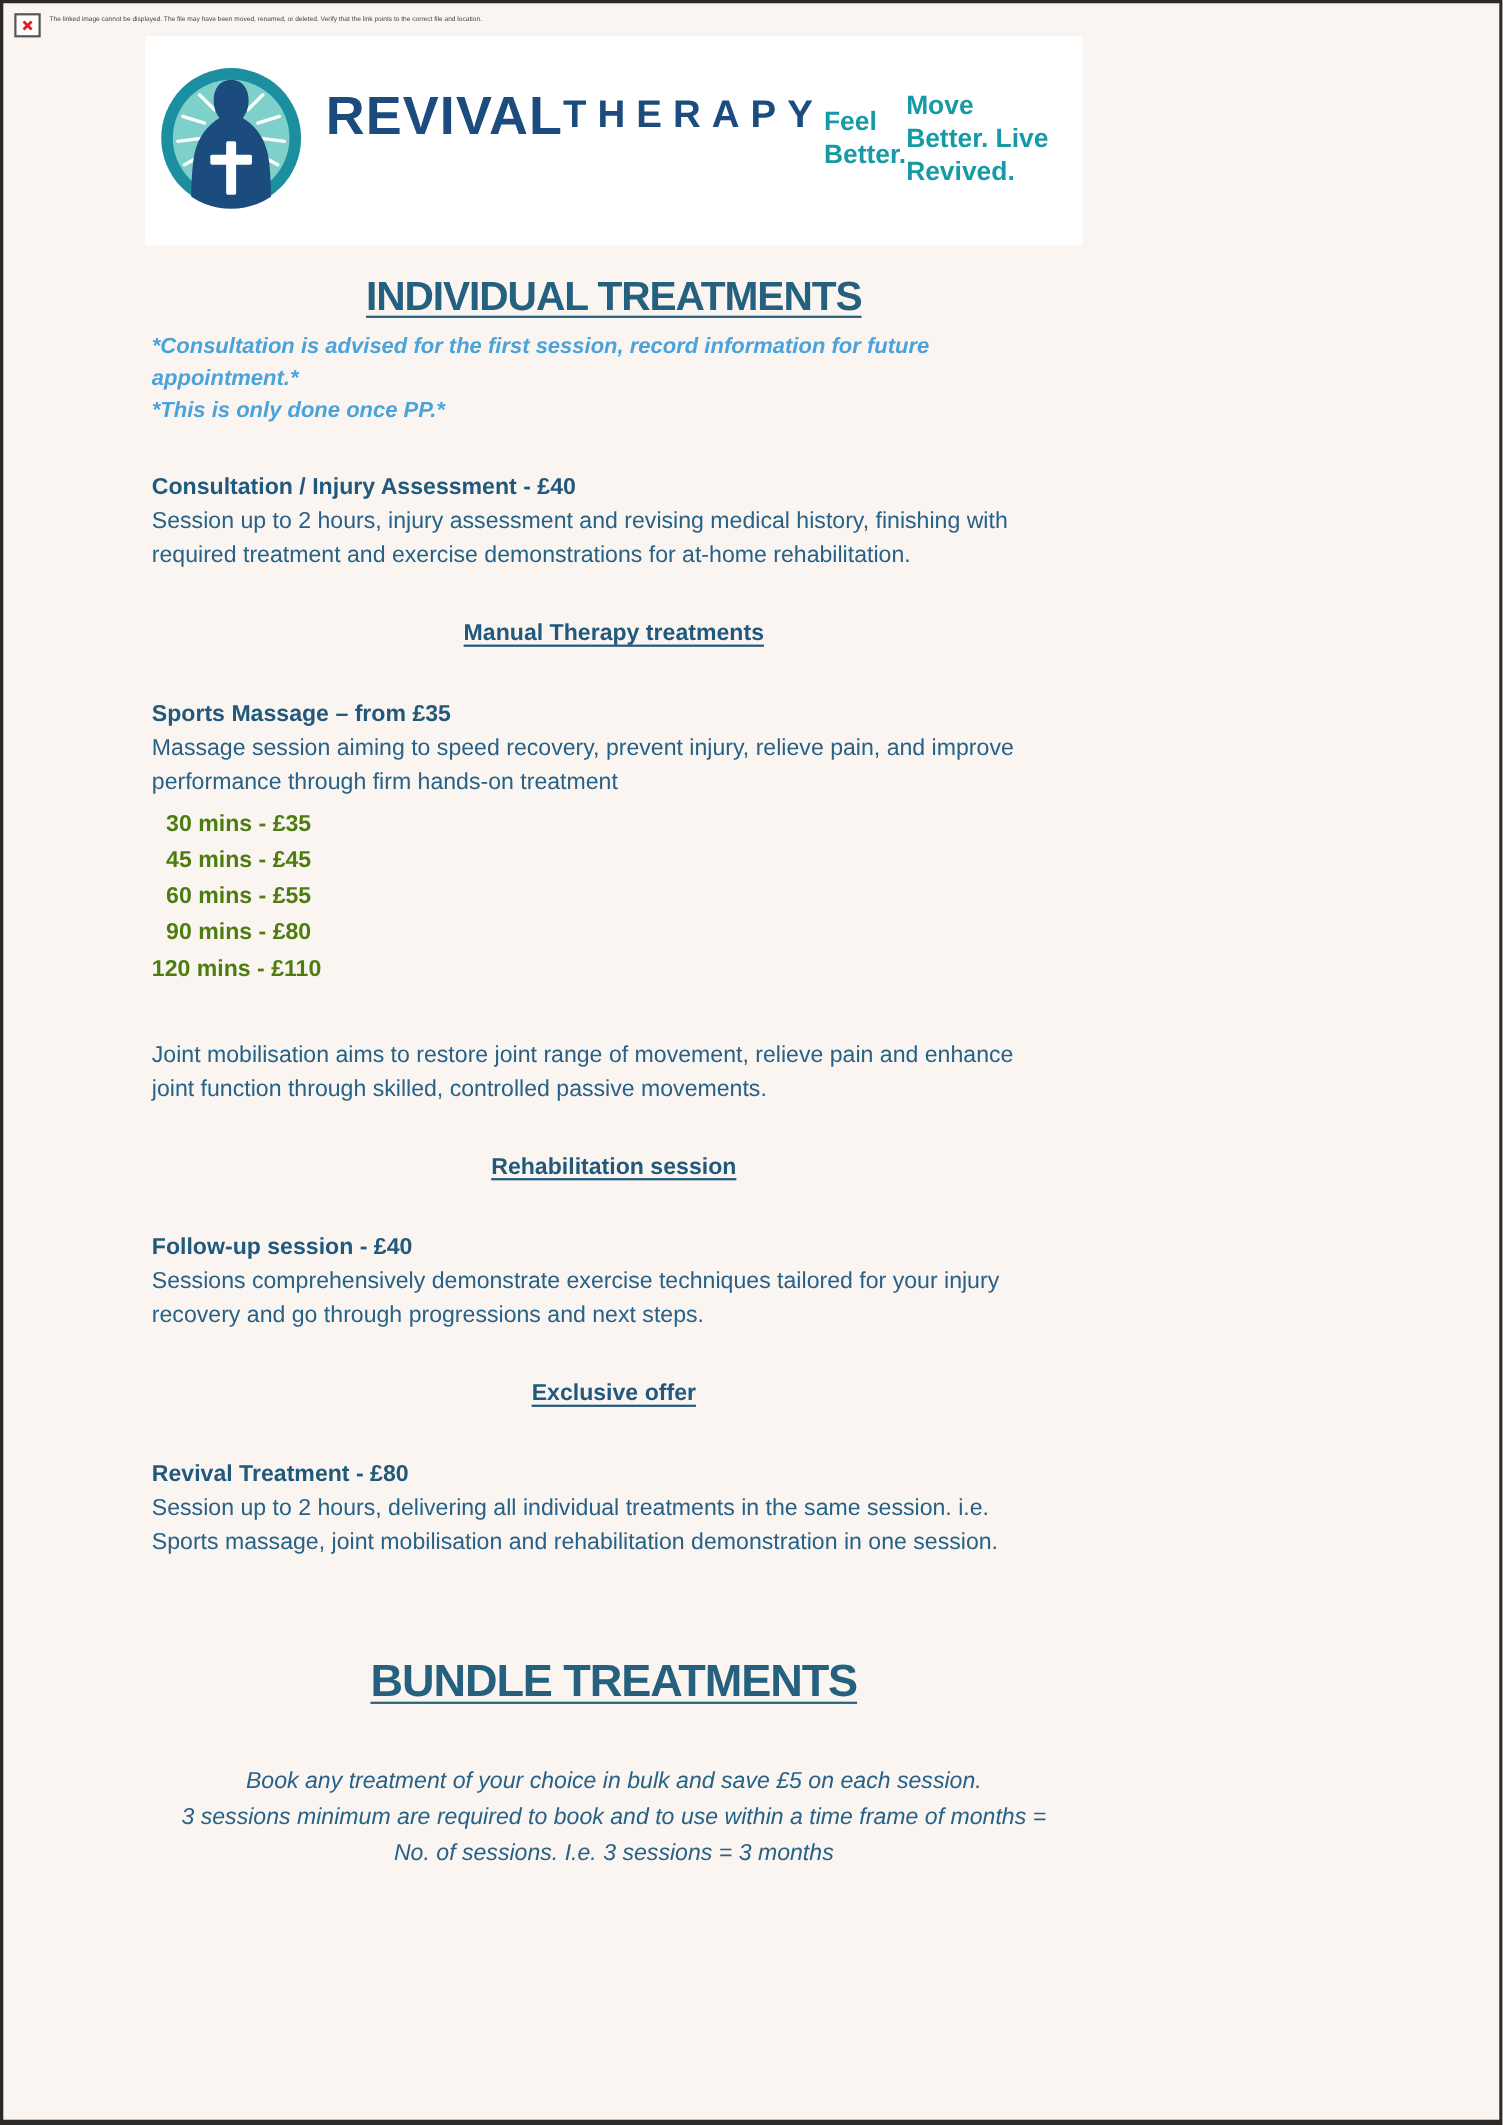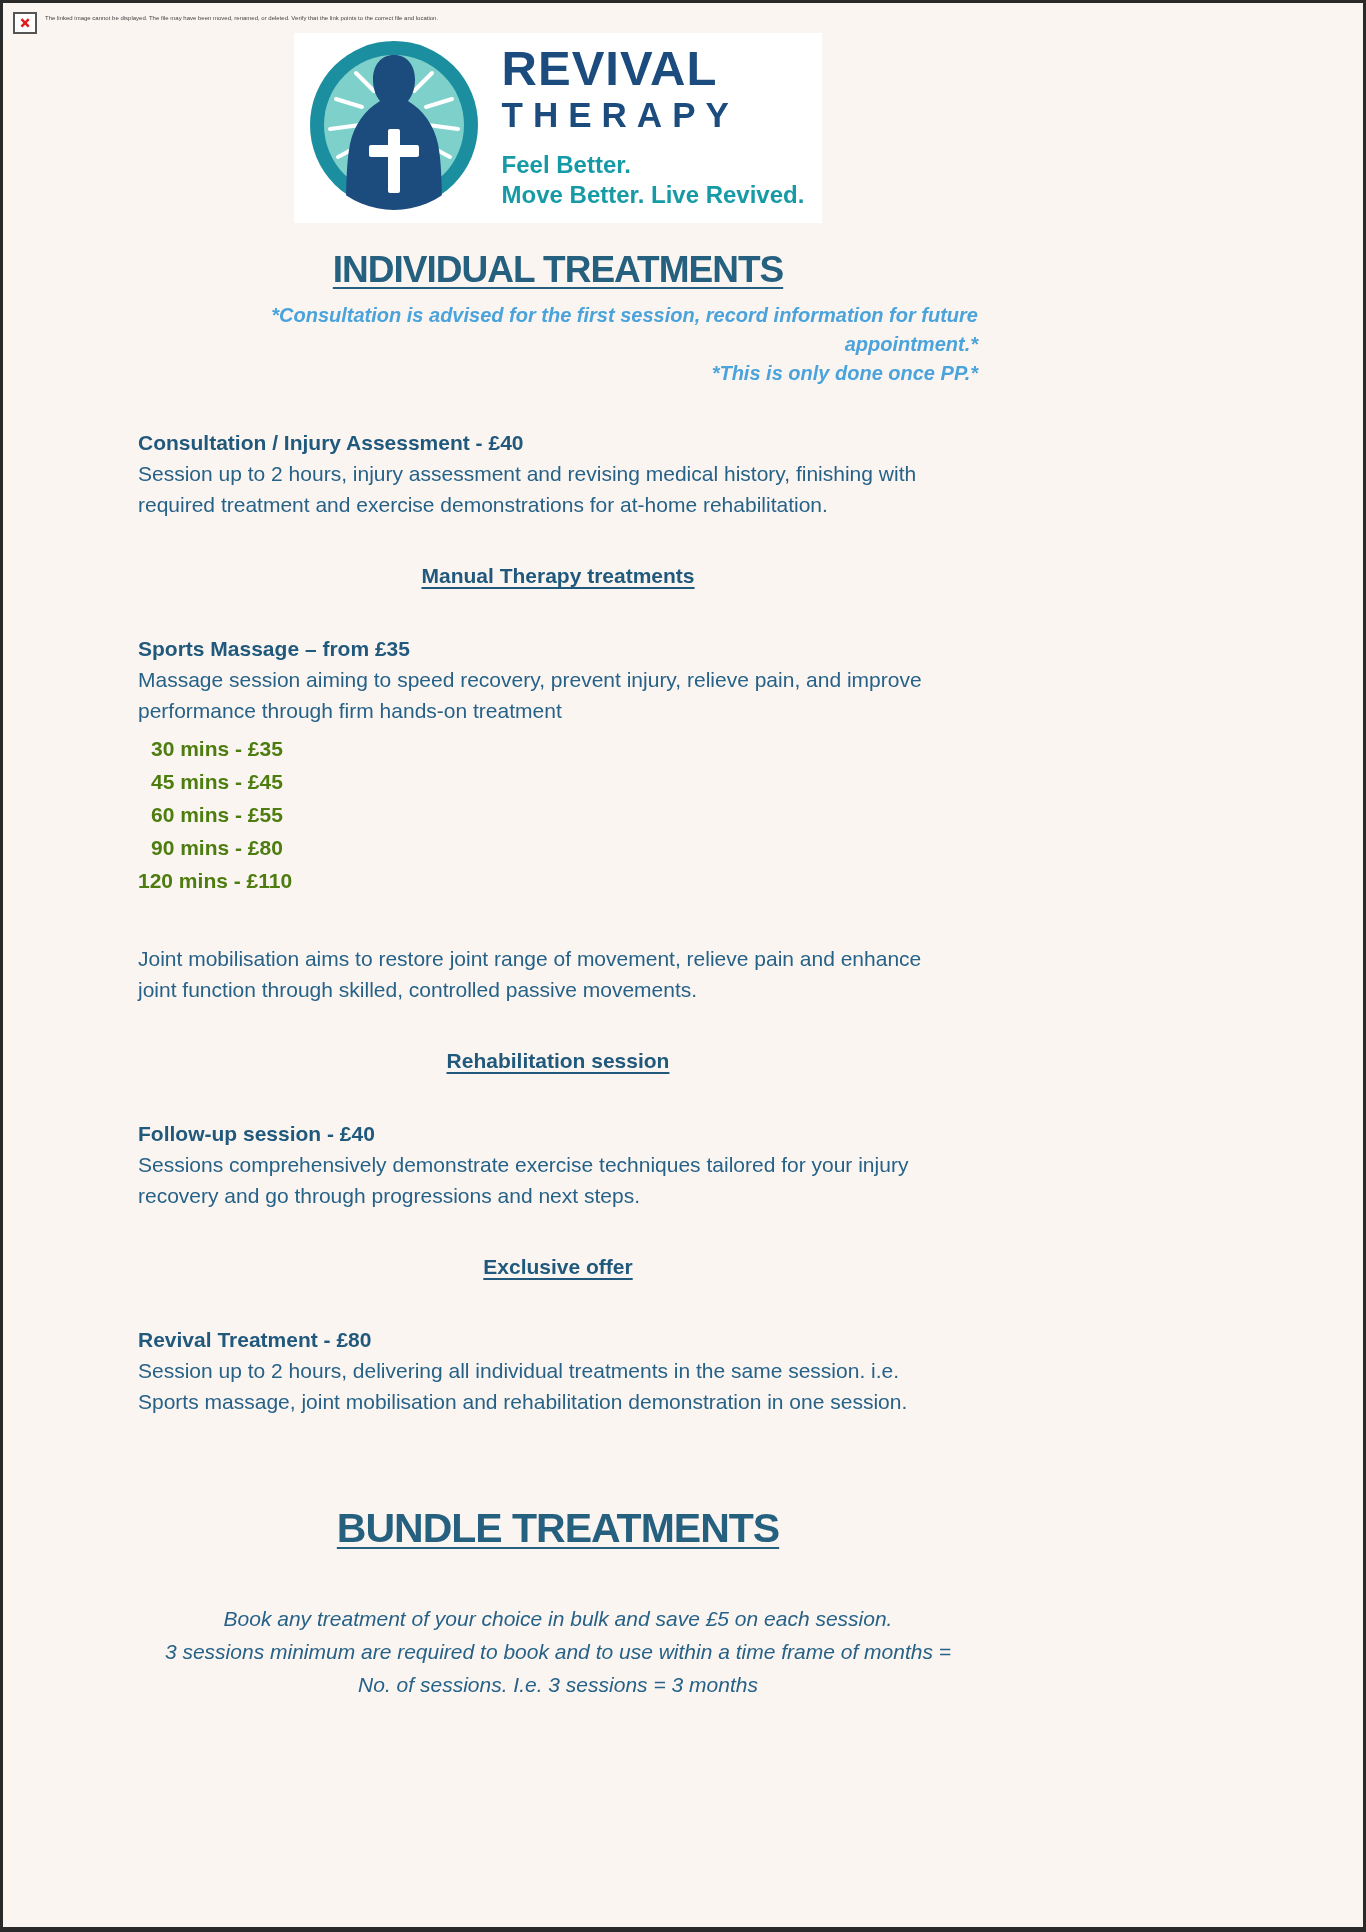--- a/index.html
+++ b/index.html
@@ -52,21 +52,21 @@
     display: flex;
     justify-content: center;
   }
   .logo-wrap {
     display: flex;
     align-items: center;
     gap: 18px;
     background: #ffffff;
     padding: 4px 18px 6px 10px;
   }
-  .logo-text { display: flex; flex-direction: column; }
+  .logo-text { display: flex; flex-direction: row; }
   .brand-top {
     color: #1c4b7e;
     font-weight: bold;
     font-size: 49px;
     letter-spacing: 1px;
     line-height: 1.0;
   }
   .brand-bottom {
     color: #1c4b7e;
     font-weight: bold;
@@ -100,21 +100,21 @@
     text-decoration: underline;
     text-underline-offset: 5px;
     text-decoration-thickness: 2px;
   }
   .doc-title.bundle {
     margin-top: 88px;
     font-size: 41px;
   }
 
   .note {
-    text-align: right;
+    text-align: left;
     font-size: 20px;
     font-weight: bold;
     font-style: italic;
     color: #4aa3da;
     line-height: 29px;
   }
   .note.first { margin-top: 10px; }
 
   .item { margin-top: 0; }
   .item-heading {

